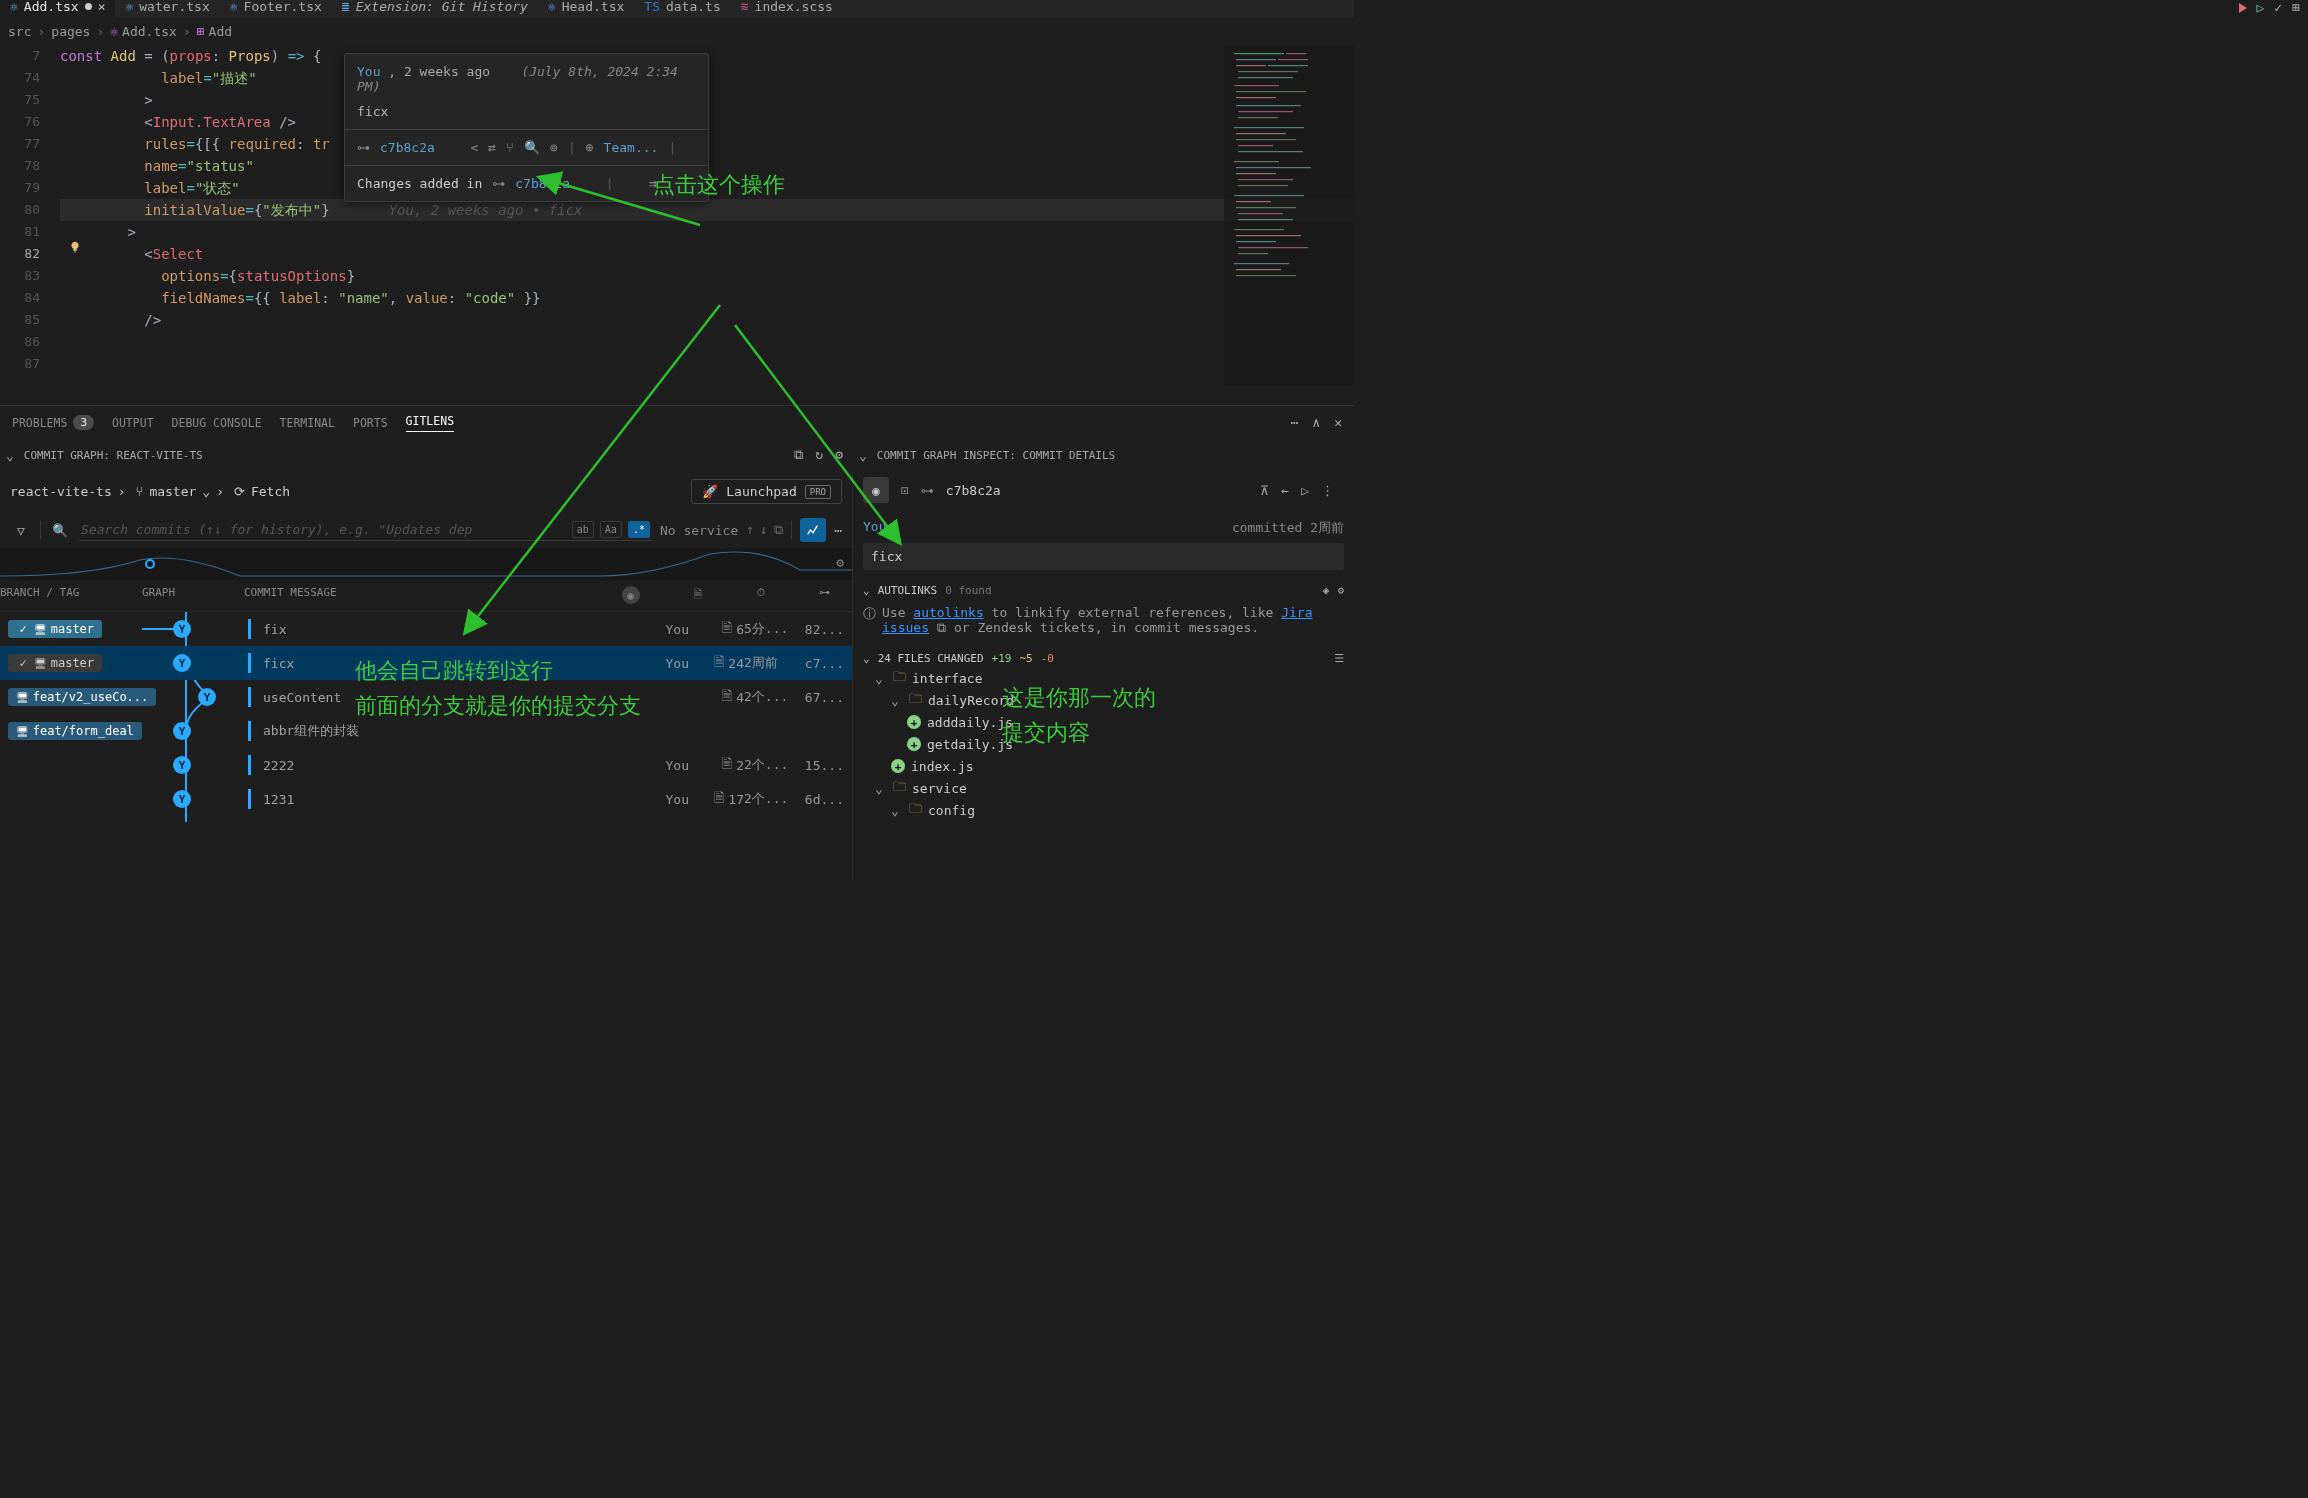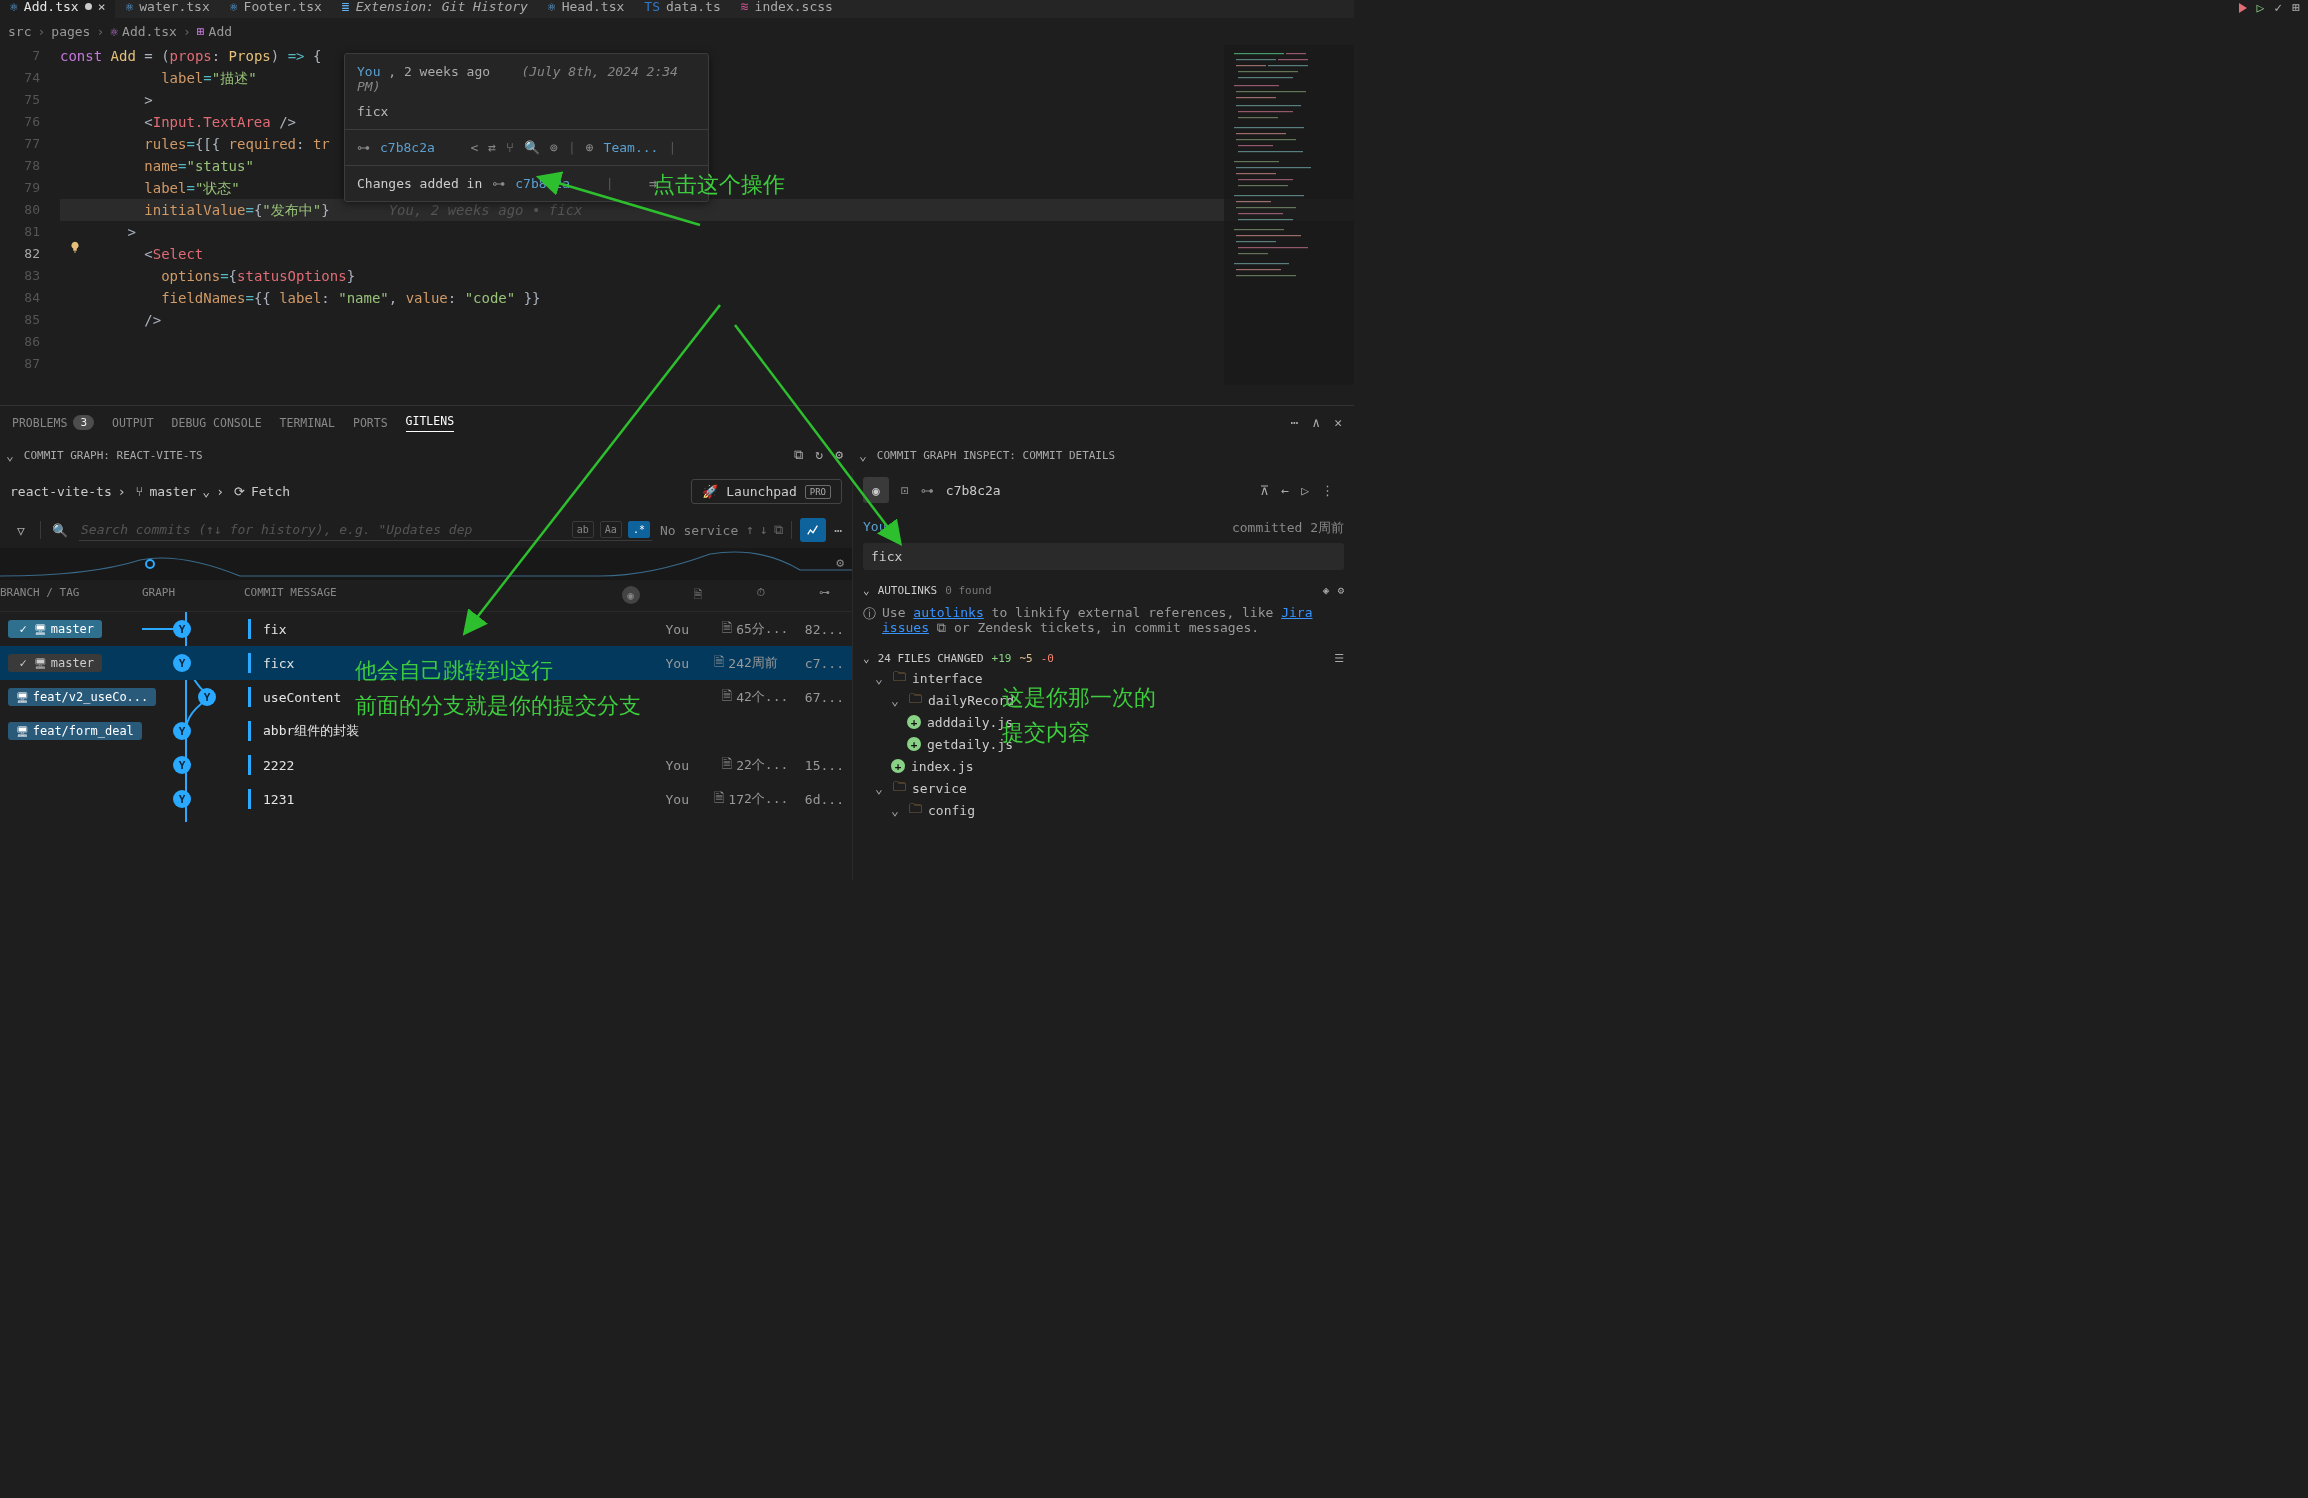--- a/index.html
+++ b/index.html
@@ -75,21 +75,21 @@
 .col-msg { flex: 1; }
 .commit-rows { flex: 1; overflow: hidden; position: relative; }
 .commit-row { display: flex; align-items: center; height: 34px; padding: 0 8px; position: relative; }
 .commit-row.selected { background: #04395e; }
 .branch-chip { display: flex; align-items: center; gap: 4px; background: #2f708f; color: #fff; font-size: 12px; padding: 2px 8px; border-radius: 3px; margin-right: 4px; }
 .branch-chip.gray { background: #3a3a3a; color: #ccc; }
 .branch-chip.feat { background: #2a5a7a; }
 .check-icon { width: 14px; text-align: center; }
 .graph-node-col { width: 110px; position: relative; height:34px;}
 .graph-node { position: absolute; width: 18px; height: 18px; background: #29a9ff; border-radius: 50%; display: flex; align-items: center; justify-content: center; color: #0b2030; font-size: 11px; font-weight: bold; top: 8px; }
-.commit-msg { flex: 1; color: #e5e5e5; padding-left: 4px; }
+.commit-msg { flex: 1; color: #a3a3a3; padding-left: 4px; }
 .commit-author { width: 45px; color: #999; text-align: right; }
 .commit-files { width: 55px; color: #999; text-align: right; display:flex; align-items:center; justify-content:flex-end; gap:4px; }
 .commit-when { width: 60px; color: #999; text-align: left; overflow:hidden; white-space:nowrap; text-overflow:ellipsis; }
 .commit-hash { width: 40px; color: #999; text-align: right; overflow:hidden; white-space:nowrap; text-overflow:ellipsis; }
 .inspect { flex: 1; display: flex; flex-direction: column; background: #1e1e1e; }
 .inspect-header-actions { margin-left: auto; display: flex; gap: 12px; padding-right: 10px; color: #aaa; }
 .inspect-toolbar { display: flex; align-items: center; gap: 12px; padding: 6px 10px; }
 .inspect-view-sel { background: #3a3a3a; width: 26px; height: 26px; display: flex; align-items:center; justify-content:center; border-radius:3px; }
 .inspect-commit-info { padding: 4px 10px; }
 .inspect-committer { display: flex; justify-content: space-between; font-size: 13px; padding:6px 0; }

